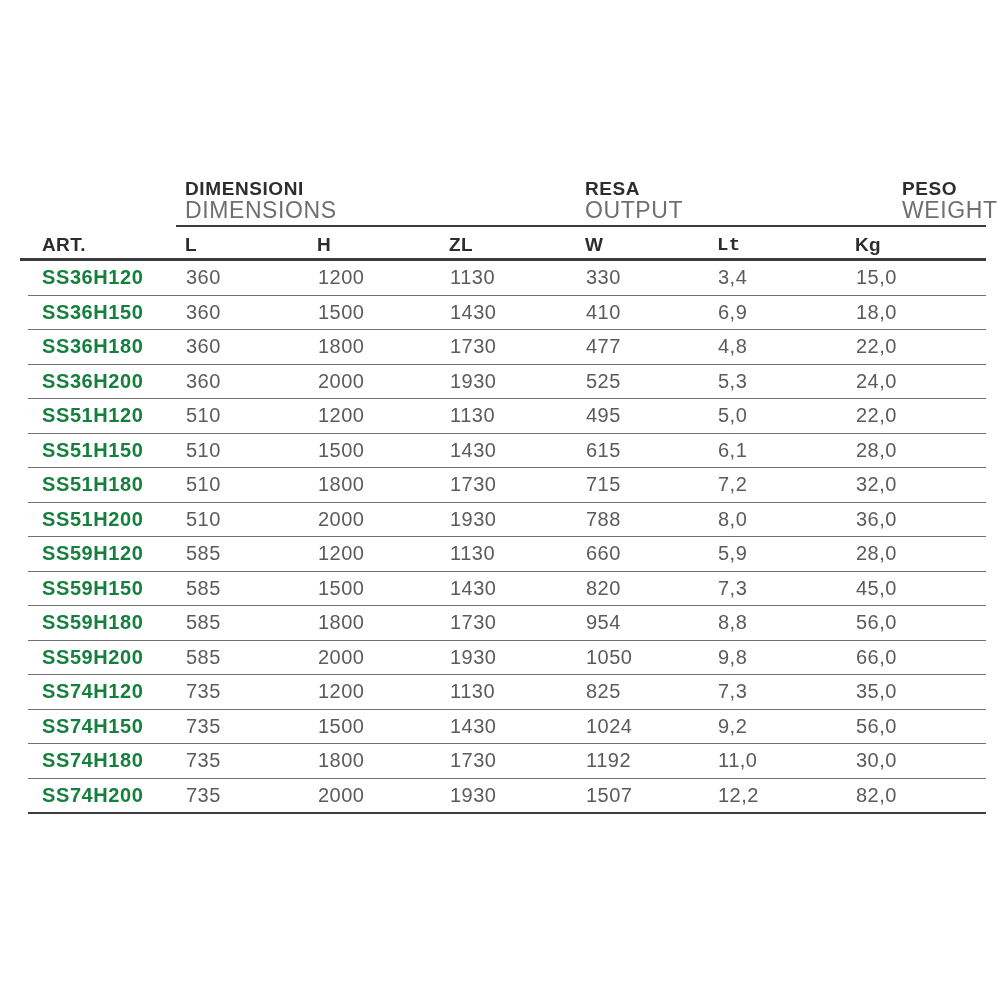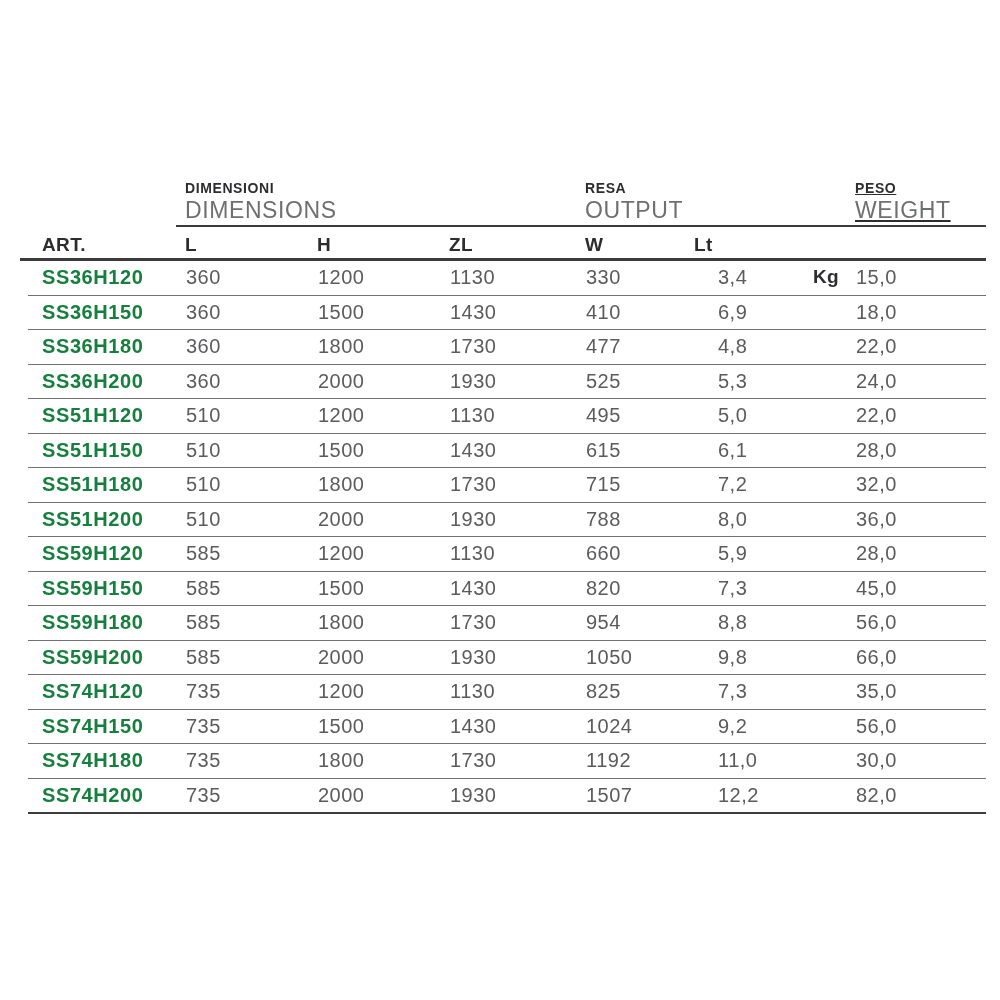--- a/index.html
+++ b/index.html
@@ -18,35 +18,35 @@
   }
 
   
   .group {
     position: absolute;
     top: 178px;
     line-height: 21.5px;
     white-space: nowrap;
   }
   .group .g-title {
-    font-size: 14px;
+    font-size: 19px;
     font-weight: 700;
     letter-spacing: 0.6px;
     color: #2d2d2f;
   }
   .group .g-sub {
     font-size: 23px;
     font-weight: 400;
     letter-spacing: 0.6px;
     color: #6e6f71;
   }
   .g-dim  { left: 185px; }
   .g-resa { left: 585px; }
   .g-cap  { left: 717px; }
-  .g-peso { left: 855px; text-decoration: underline; }
+  .g-peso { left: 902px; }
 
   
   .group-line {
     position: absolute;
     top: 225px;
     left: 176px;
     width: 810px;
     height: 2px;
     background: #3b3c3e;
   }
@@ -70,22 +70,22 @@
     font-weight: 700;
     letter-spacing: 0.4px;
     color: #2d2d2f;
   }
   .letters-row span { position: absolute; white-space: nowrap; }
   .lh-art { left: 42px; }
   .lh-0 { left: 185px; }
   .lh-1 { left: 317px; }
   .lh-2 { left: 449px; }
   .lh-3 { left: 585px; }
-  .lh-4 { left: 694px; }
-  .lh-5 { left: 813px; margin-top: 32px; }
+  .lh-4 { left: 717px; font-family: Liberation Mono, monospace; }
+  .lh-5 { left: 855px; }
 
   
   .rows {
     position: absolute;
     top: 261px;
     left: 28px;
     width: 958px;
   }
   .trow {
     display: grid;

